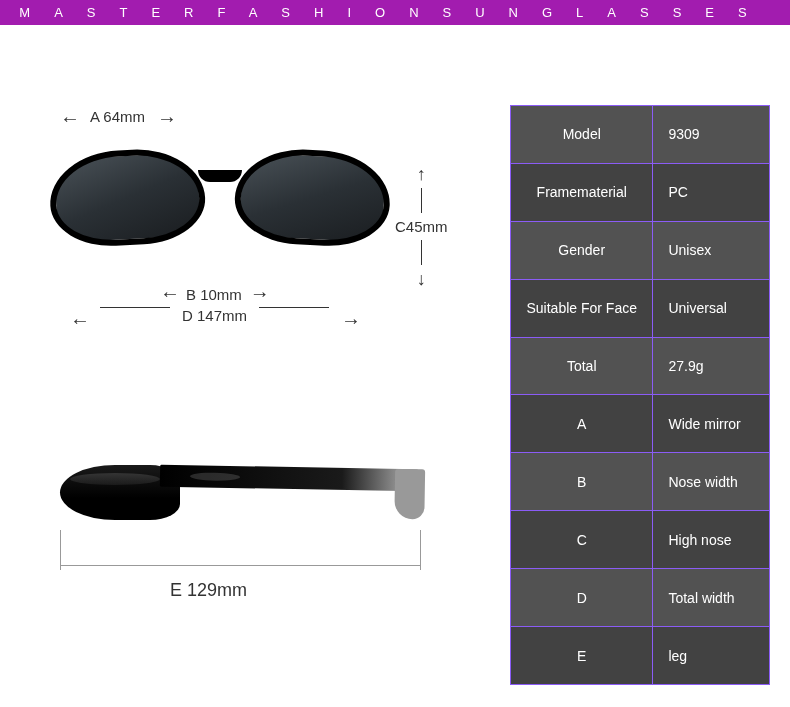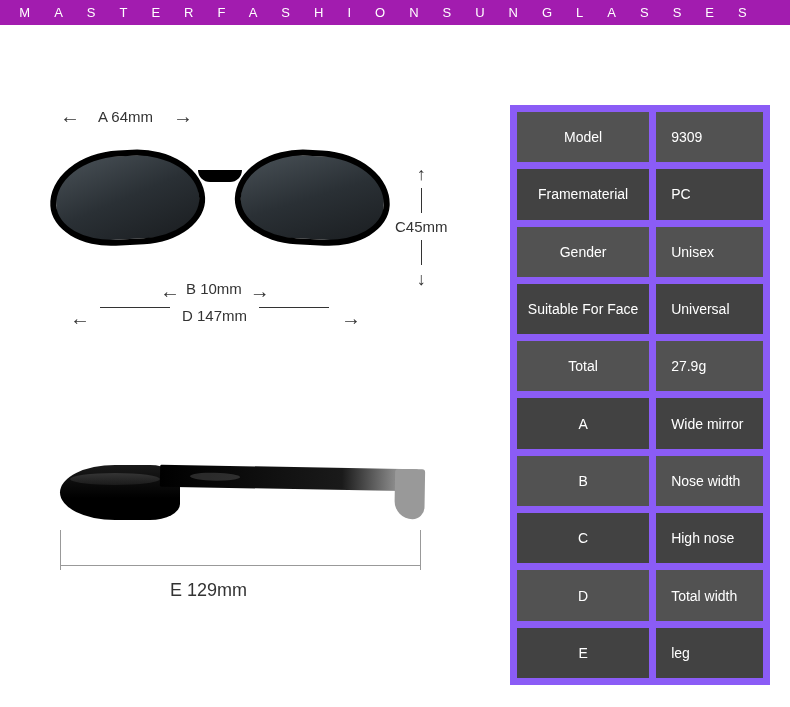--- a/index.html
+++ b/index.html
@@ -34,21 +34,21 @@
     .diagram-top {
       position: relative;
       height: 270px;
     }
     .dim-a {
       position: absolute;
       top: 0px;
       left: 40px;
       display: flex;
       align-items: center;
-      gap: 20px;
+      gap: 12px;
       color: #333;
       font-size: 15px;
     }
     .arrow-left::before {
       content: "←";
       font-size: 20px;
       letter-spacing: -2px;
     }
     .arrow-right::after {
       content: "→";
@@ -114,21 +114,21 @@
     .arrow-line-v {
       width: 1px;
       height: 25px;
       background: #333;
     }
     .dim-b {
       position: absolute;
       top: 175px;
       left: 140px;
       display: flex;
-      align-items: flex-start;
+      align-items: flex-end;
       gap: 8px;
       color: #333;
       font-size: 15px;
     }
     .dim-d {
       position: absolute;
       top: 202px;
       left: 50px;
       display: flex;
       align-items: flex-start;
@@ -243,21 +243,21 @@
     }
     .spec-table tr:nth-child(odd) {
       background: #525252;
     }
     .spec-table tr:nth-child(even) {
       background: #424242;
     }
     .spec-table td {
       color: #fff;
       font-size: 14px;
-      border: 7px solid #8b5cf6;
+      border: 1px solid #8b5cf6;
       padding: 0 10px;
     }
     .spec-table td:first-child {
       text-align: center;
       width: 55%;
     }
     .spec-table td:last-child {
       text-align: left;
       padding-left: 15px;
     }

